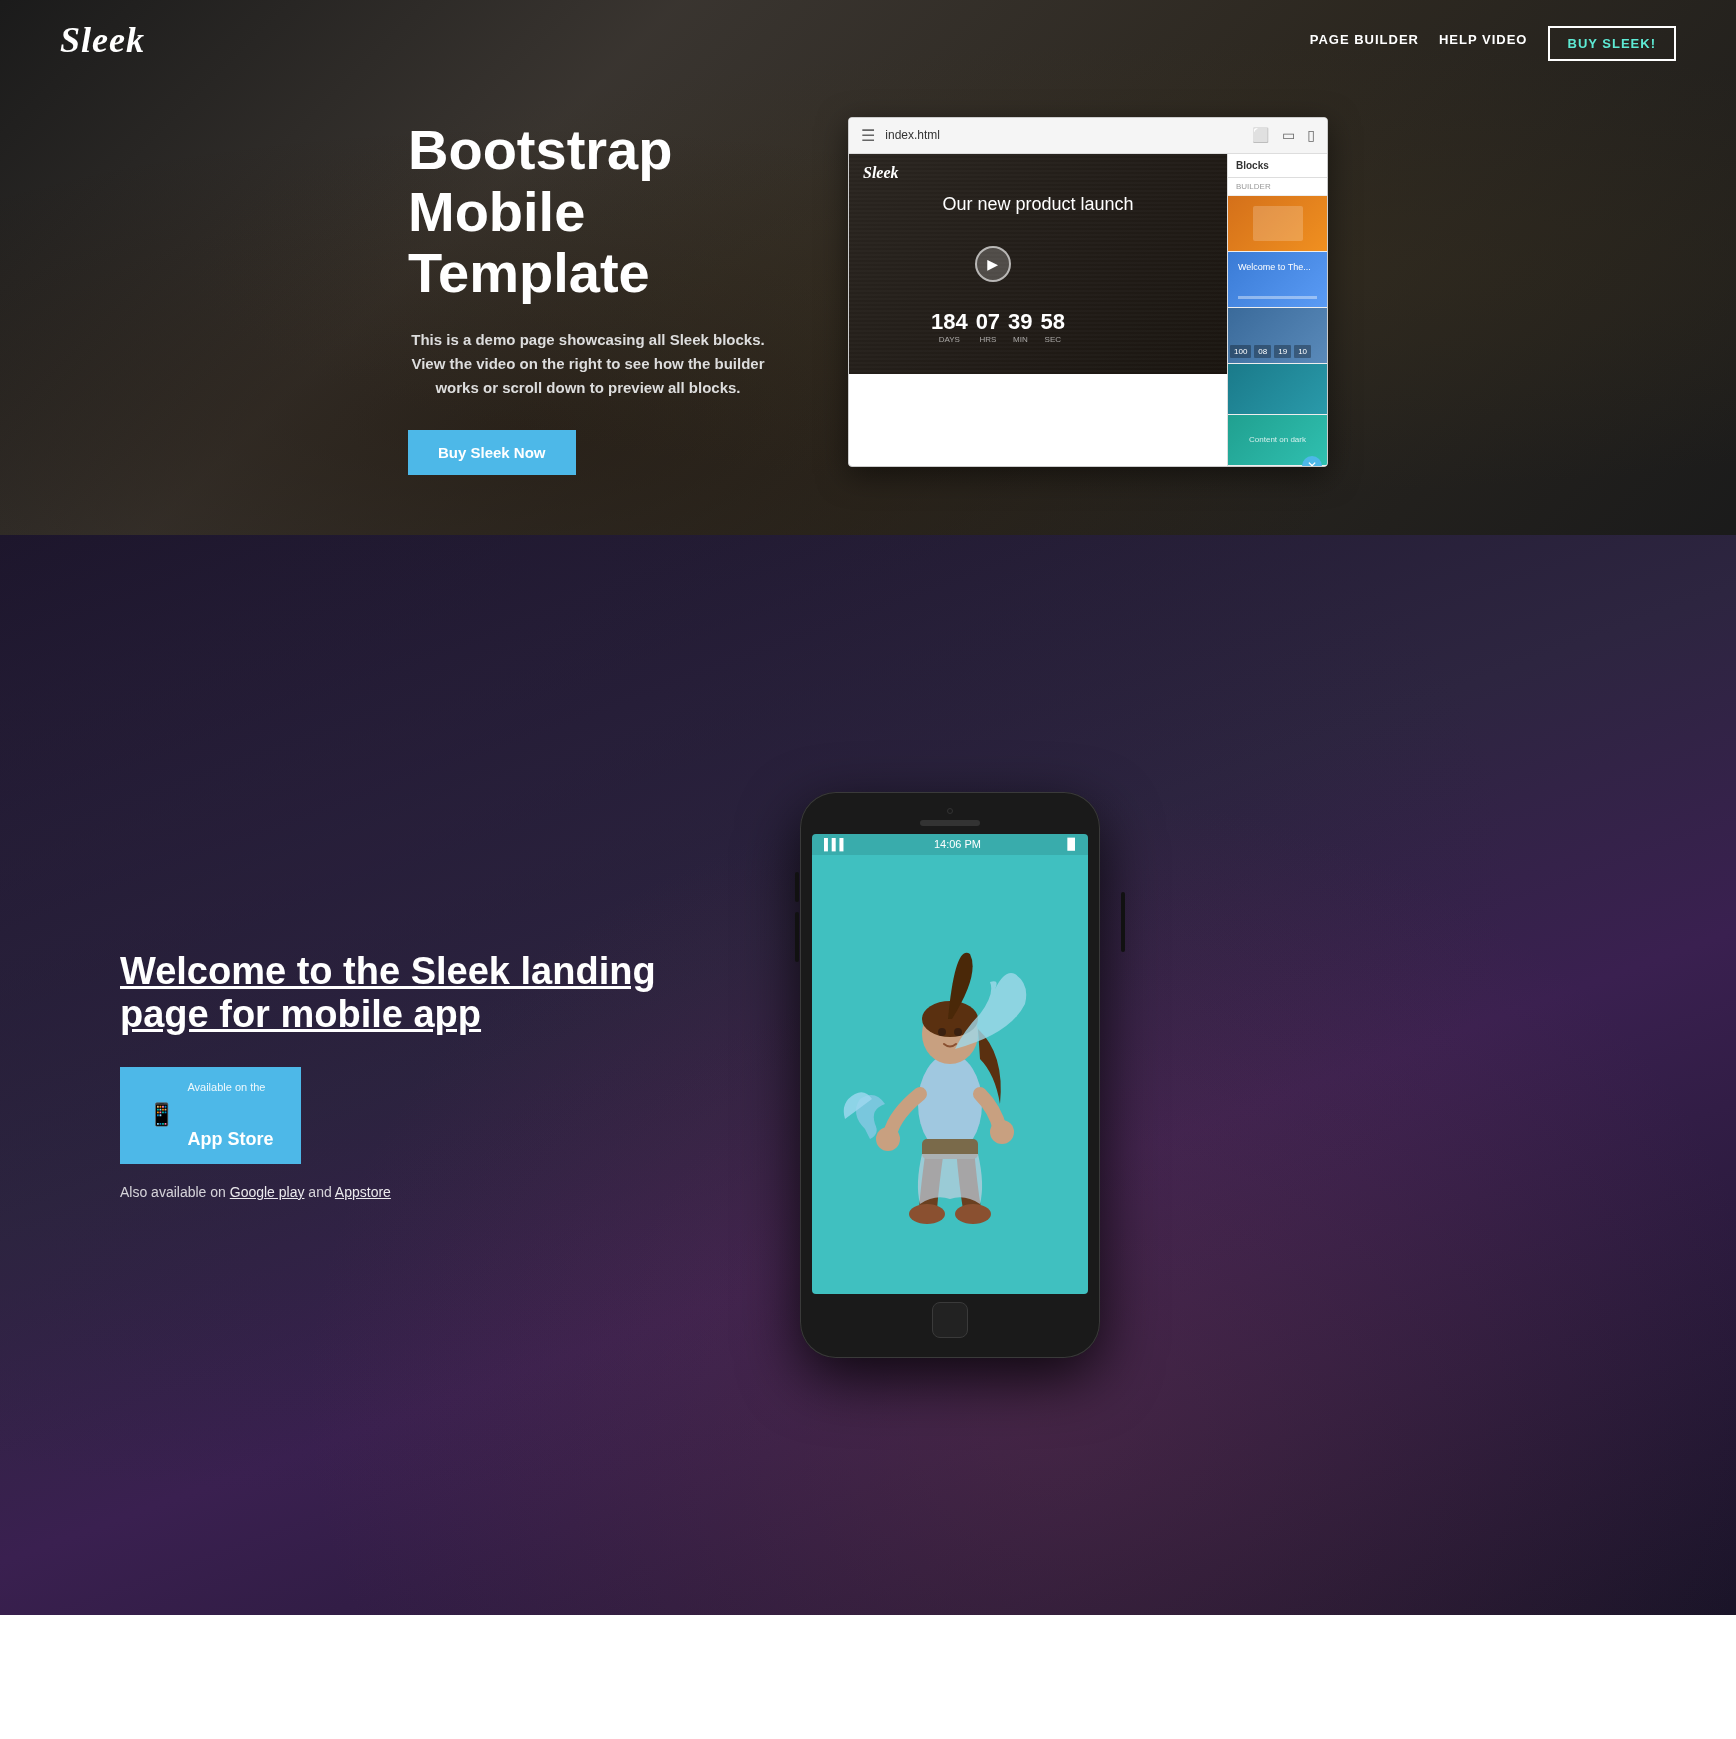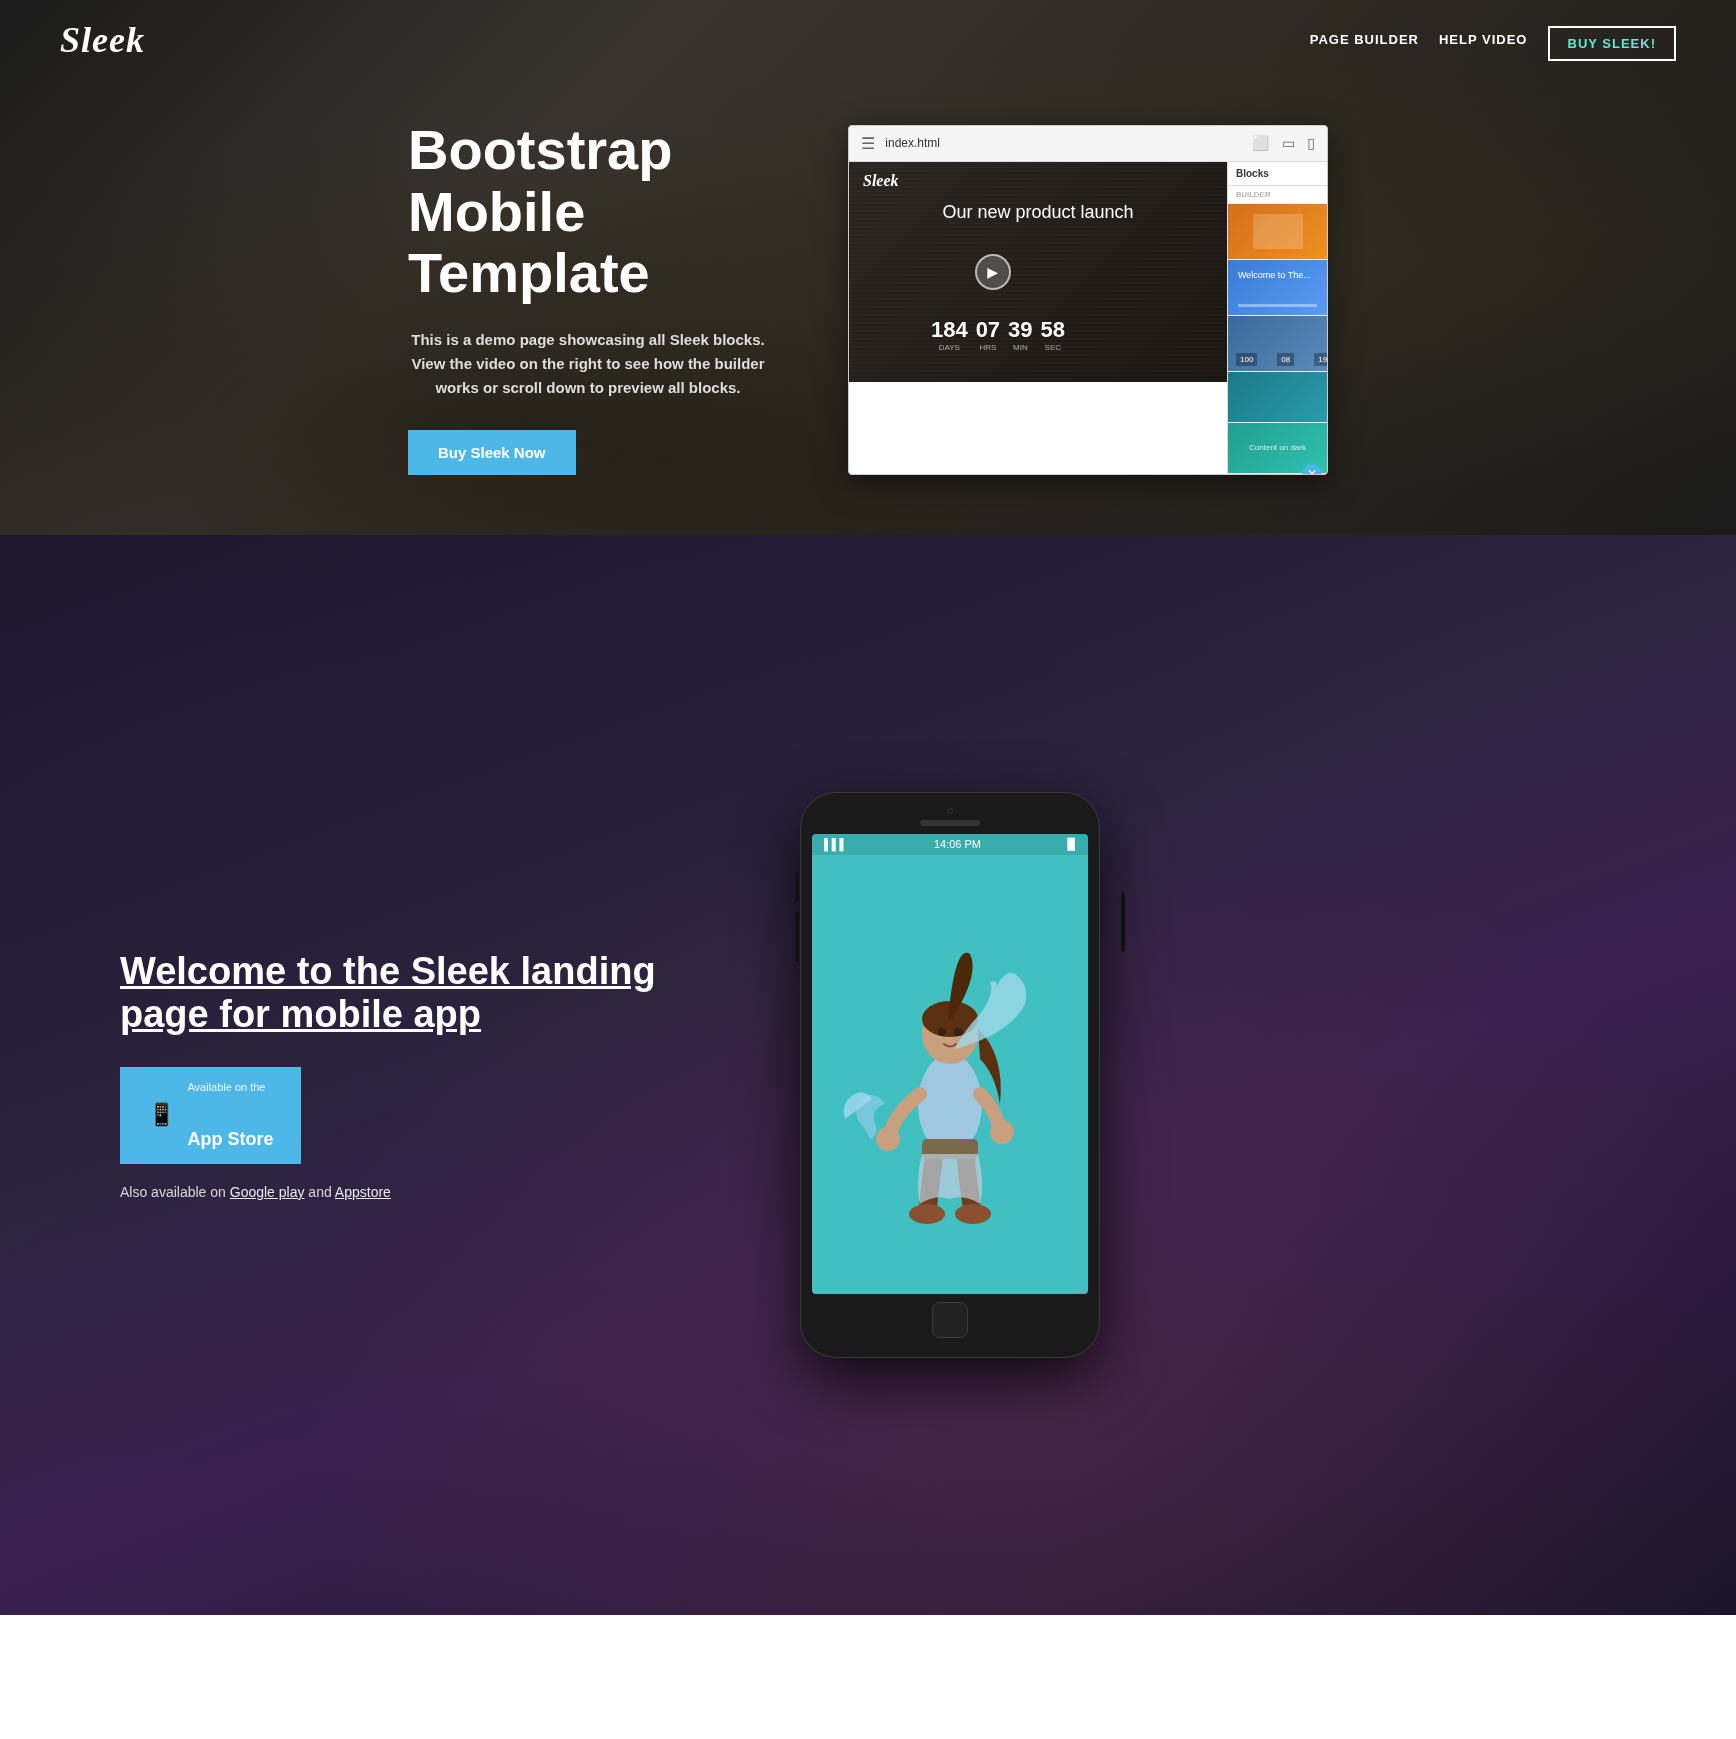--- a/index.html
+++ b/index.html
@@ -68,21 +68,21 @@
       text-decoration: none;
       cursor: pointer;
       margin-top: 8px;
     }
 
     
     .hero-content {
       position: relative;
       z-index: 5;
       display: flex;
-      align-items: flex-end;
+      align-items: center;
       justify-content: center;
       padding: 20px 36px 60px;
       gap: 80px;
     }
     .hero-text {
       flex: 0 0 360px;
       padding-top: 20px;
     }
     .hero-title {
       color: #fff;
@@ -466,21 +466,21 @@
             </div>
           </div>
           <div class="sidebar-block-thumb">
             <div class="sb-blue">
               <div style="position:absolute;top:10px;left:10px;color:#fff;font-size:9px;font-weight:normal;">Welcome to The...</div>
               <div style="position:absolute;bottom:8px;left:10px;right:10px;height:3px;background:rgba(255,255,255,0.4);"></div>
             </div>
           </div>
           <div class="sidebar-block-thumb">
             <div style="background:linear-gradient(135deg,#3a6a9a,#5a8aba);height:55px;position:relative;">
-              <div style="position:absolute;bottom:5px;left:8px;right:5px;display:flex;gap:20px;font-size:8px;color:#fff;">
+              <div style="position:absolute;bottom:5px;left:2px;right:5px;display:flex;gap:3px;font-size:8px;color:#fff;">
                 <span style="background:rgba(0,0,0,0.3);padding:2px 4px;border-radius:1px;">100</span>
                 <span style="background:rgba(0,0,0,0.3);padding:2px 4px;border-radius:1px;">08</span>
                 <span style="background:rgba(0,0,0,0.3);padding:2px 4px;border-radius:1px;">19</span>
                 <span style="background:rgba(0,0,0,0.3);padding:2px 4px;border-radius:1px;">10</span>
               </div>
             </div>
           </div>
           <div class="sidebar-block-thumb">
             <div class="sb-teal1"></div>
           </div>

